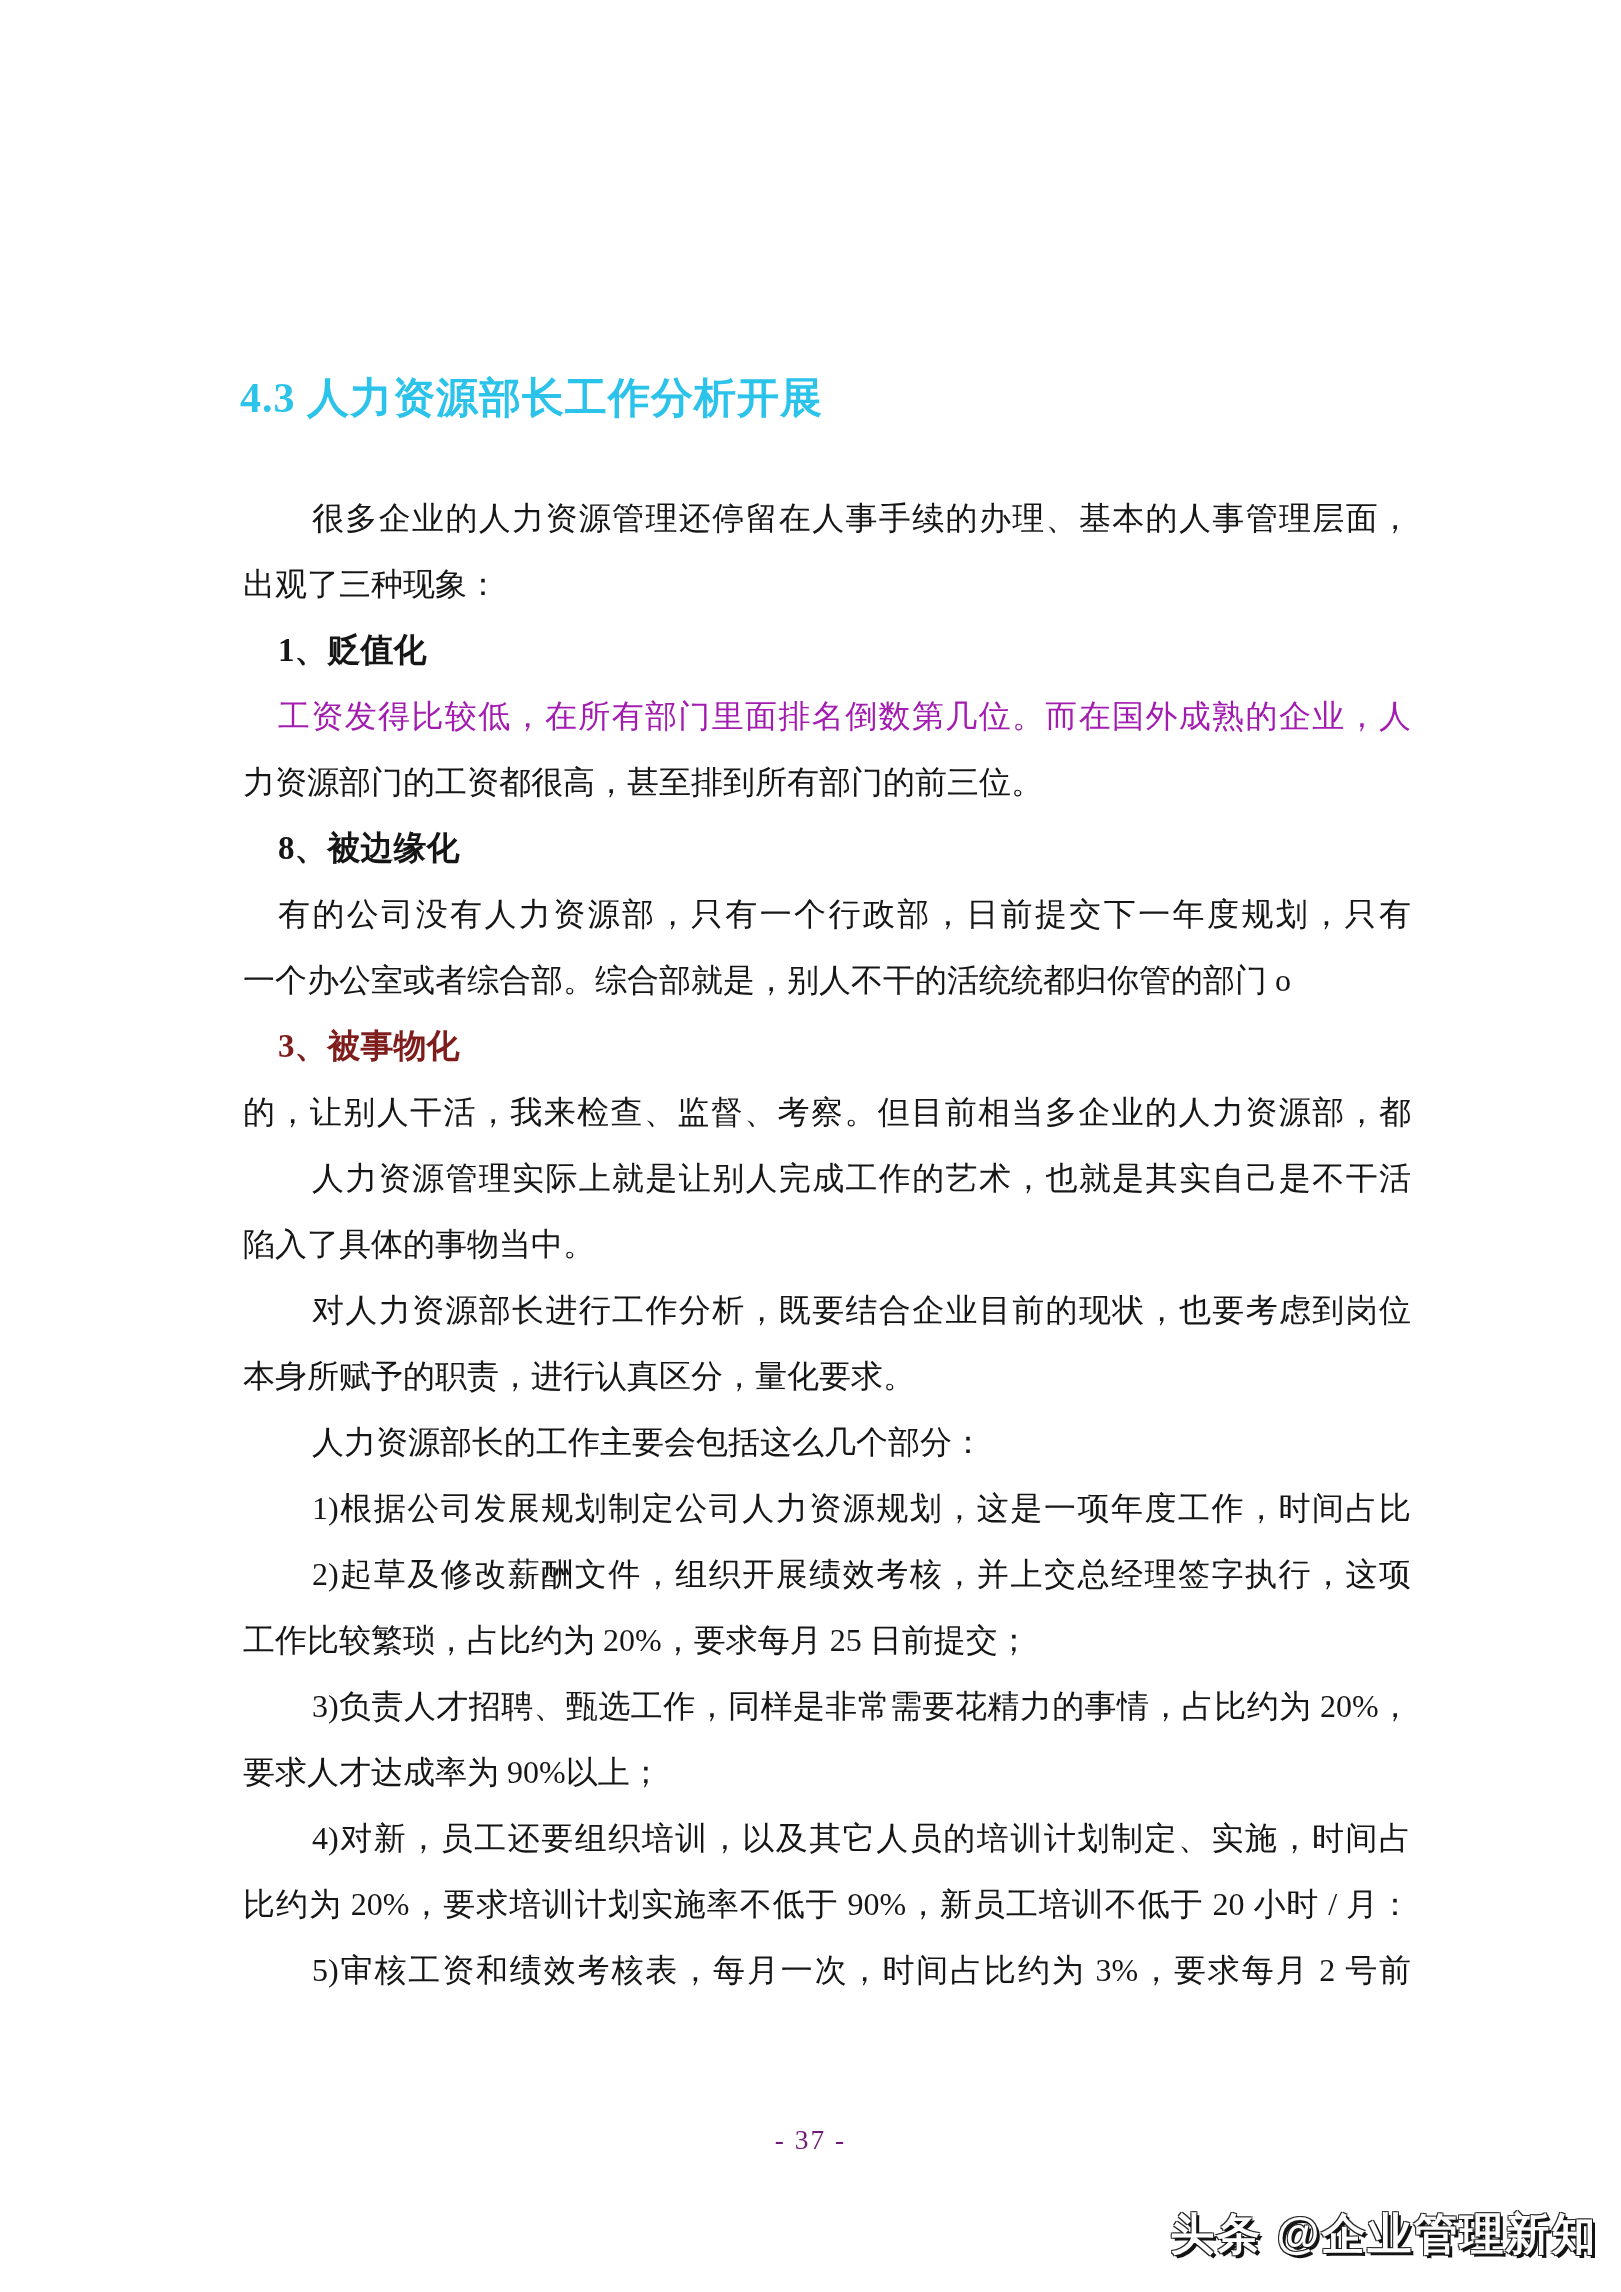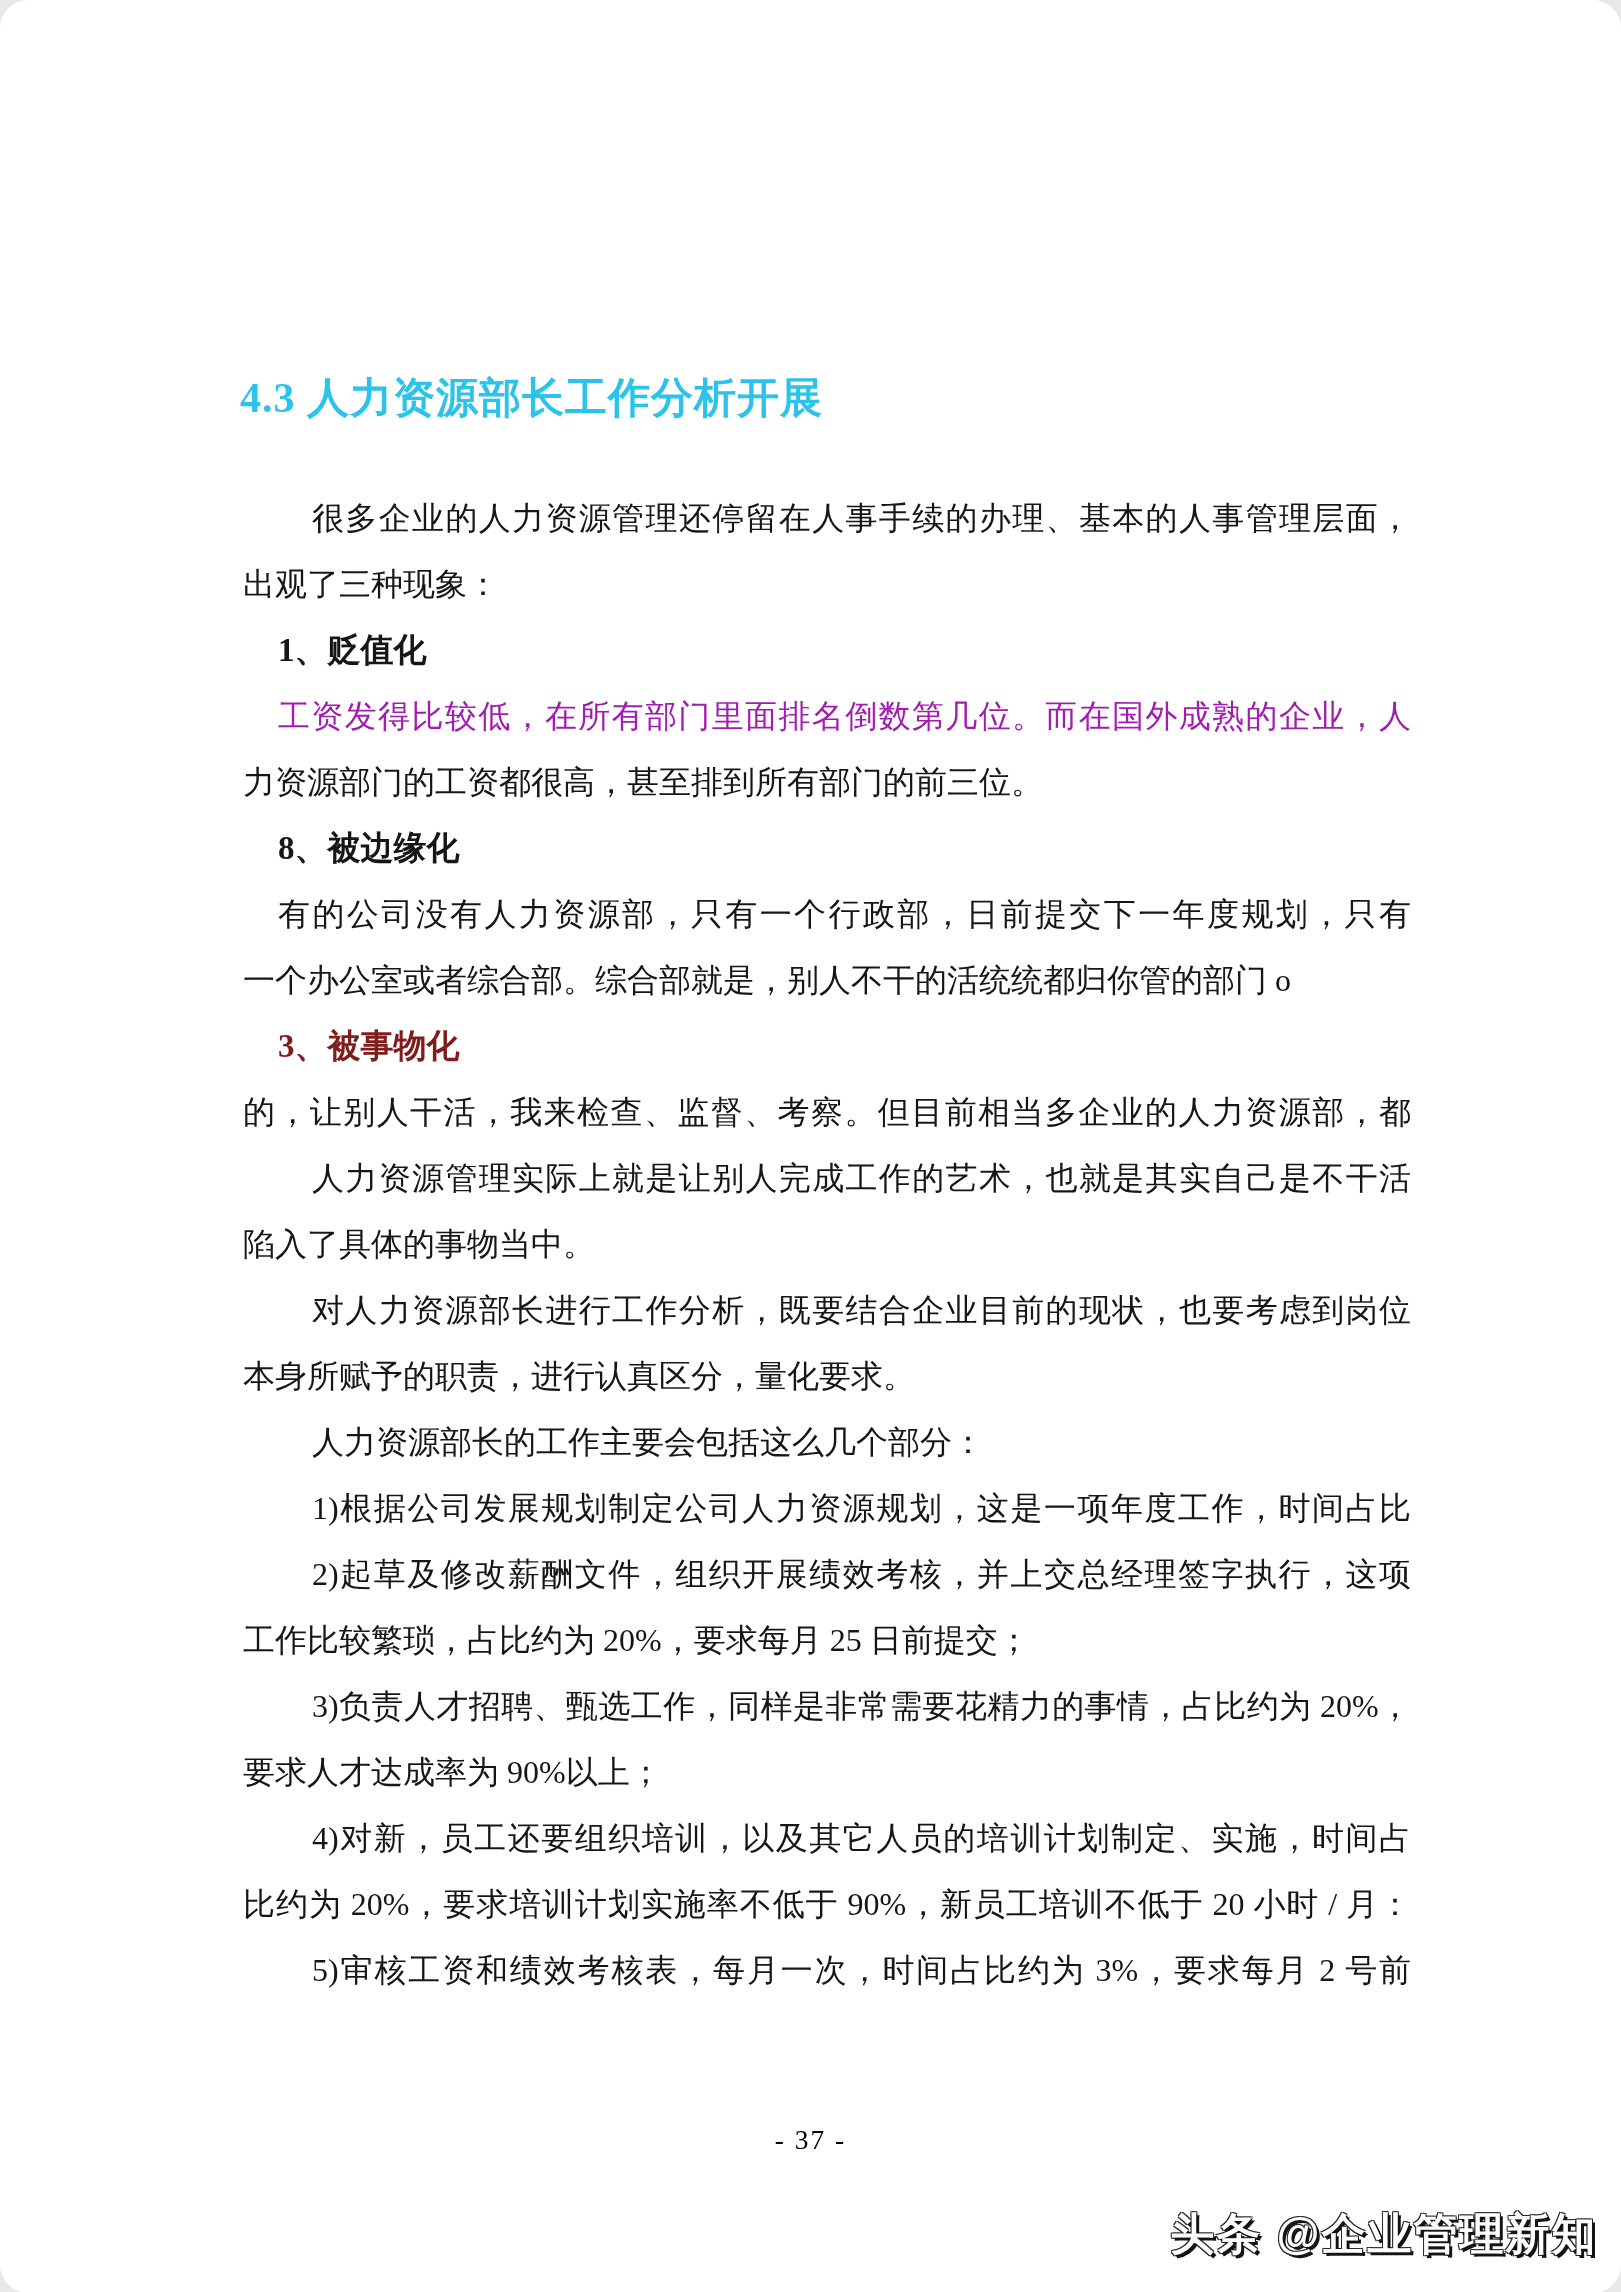--- a/index.html
+++ b/index.html
@@ -42,21 +42,21 @@
   .line.indent1 { padding-left: 35px; }
   .line.indent2 { padding-left: 69px; }
   .line.heading { padding-left: 35px; font-weight: bold; font-size: 33px; }
   .page-number {
     position: absolute;
     left: 0;
     top: 2125px;
     width: 100%;
     text-align: center;
     font-size: 27.4px;
-    color: #000000;
+    color: #701a75;
     letter-spacing: 2px;
   }
   .watermark {
     position: absolute;
     right: 23.5px;
     top: 2205px;
     font-family: "Liberation Sans", "DejaVu Sans", sans-serif;
     font-weight: bold;
     font-size: 44px;
     letter-spacing: 2px;
@@ -66,21 +66,21 @@
       2.9px 2.9px 0 #141414,
       1px 1px 0 #141414,
       -1px -1px 0 #2a2a2a,
       1px -1px 0 #2a2a2a,
       -1px 1px 0 #2a2a2a;
   }
 </style>
 </head>
 <body>
 
-<div class="page" style="background: rgb(255, 255, 255); border-radius: 28px;">
+<div class="page" style="background: rgb(255, 255, 255);">
 
   <h1 class="section-title" style="color: rgb(44, 195, 234);">4.3 人力资源部长工作分析开展</h1>
 
   <div class="body-lines">
       <div class="line indent2 fill" style="color: rgb(22, 22, 22);">很多企业的人力资源管理还停留在人事手续的办理、基本的人事管理层面，</div>
       <div class="line flush" style="color: rgb(22, 22, 22);">出观了三种现象：</div>
       <div class="line heading" style="color: rgb(22, 22, 22);">1、贬值化</div>
       <div class="line indent1 fill" style="color: #a21caf;">工资发得比较低，在所有部门里面排名倒数第几位。而在国外成熟的企业，人</div>
       <div class="line flush" style="color: rgb(22, 22, 22);">力资源部门的工资都很高，甚至排到所有部门的前三位。</div>
       <div class="line heading" style="color: rgb(22, 22, 22);">8、被边缘化</div>

